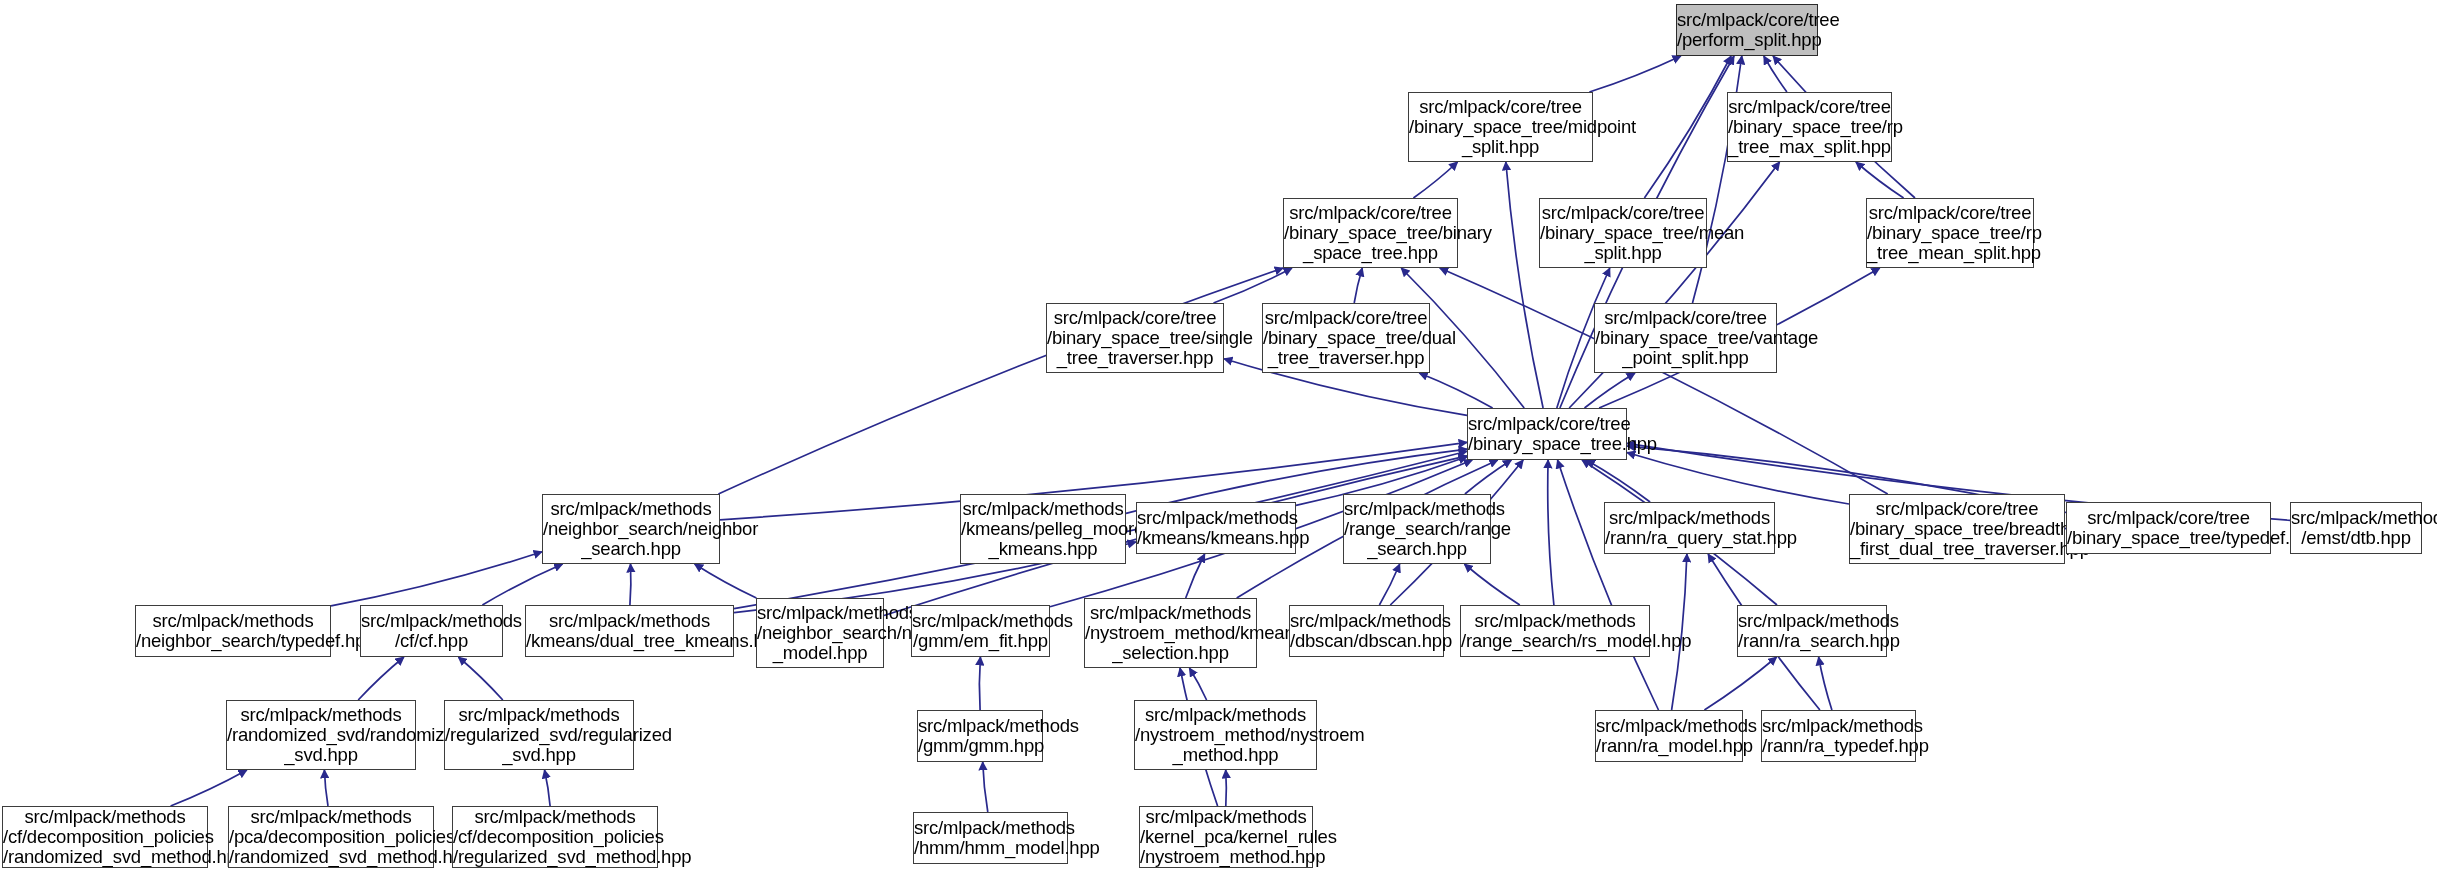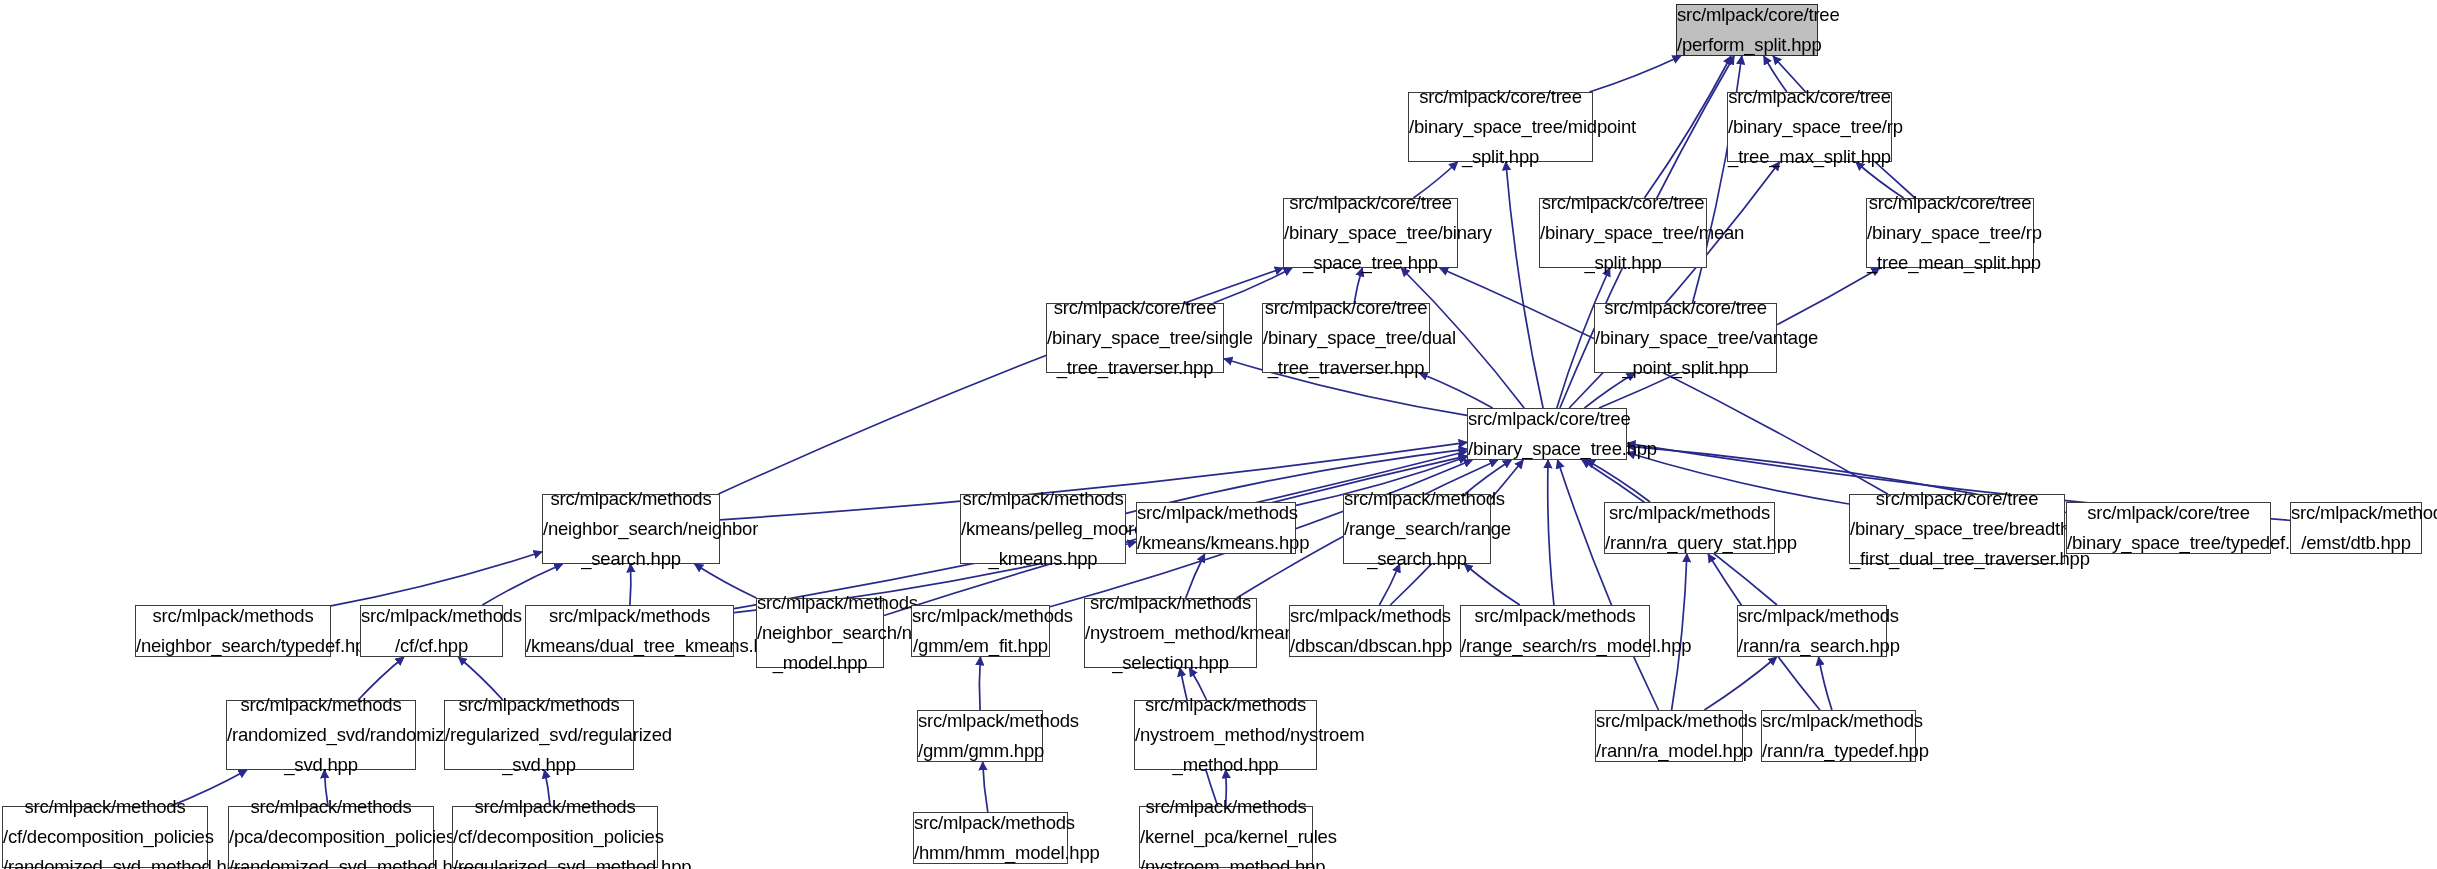--- a/index.html
+++ b/index.html
@@ -25,21 +25,21 @@
     height: 869px;
     pointer-events: none;
   }
   .node {
     position: absolute;
     box-sizing: border-box;
     border: 1.6px solid #3d3d3d;
     background: #ffffff;
     color: #000000;
     font-size: 18.5px;
-    line-height: 30px;
+    line-height: 20px;
     text-align: center;
     display: flex;
     align-items: center;
     justify-content: center;
     white-space: pre-line;
     letter-spacing: -0.2px;
     z-index: 5;
   }
   .node.root {
     background: #bfbfbf;

